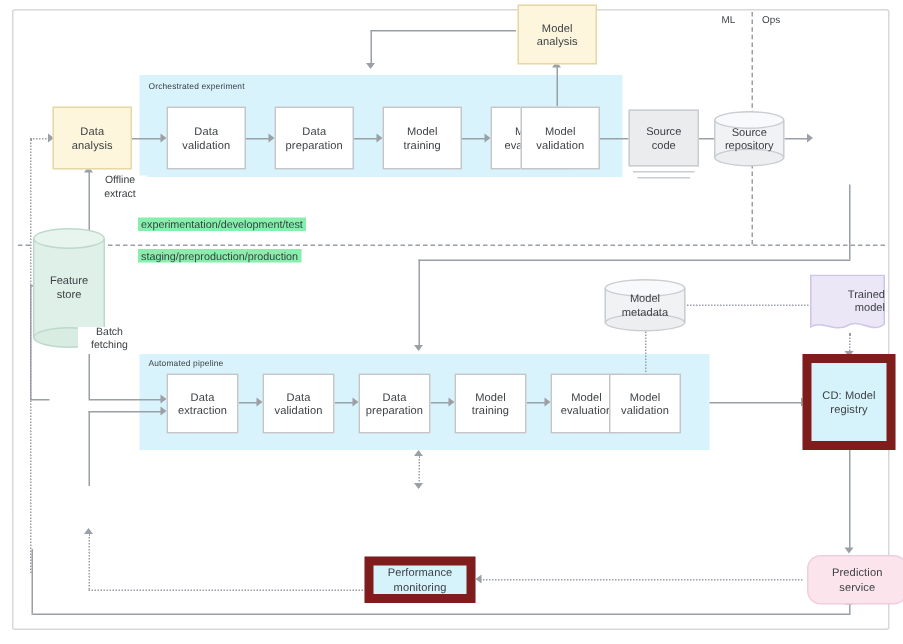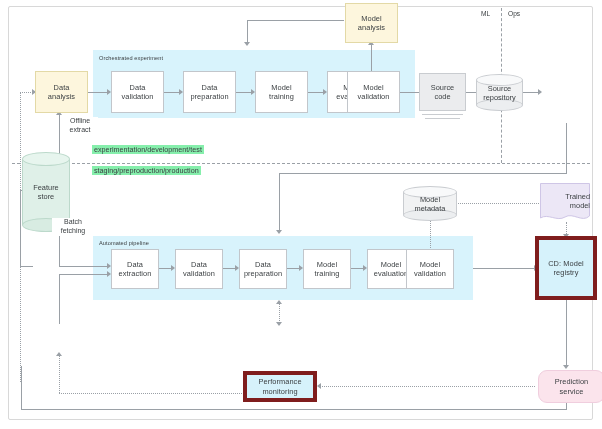--- a/index.html
+++ b/index.html
@@ -24,21 +24,21 @@
     display:flex;align-items:center;justify-content:center;
     text-align:center;
     color:#3c4043;
     font-size:7.4px;
     line-height:1.28;
     letter-spacing:.01em;
     z-index:6;
   }
   .box-white{background:#ffffff;border:1px solid #c2c6cb;}
   .box-yellow{background:#fdf6dd;border:1px solid #e3d9a6;}
-  .box-blue{background:#d6f2fb;border:4px solid #7f1d1d;}
+  .box-blue{background:#d6f2fb;border:6px solid #7f1d1d;}
   .pink-round{
     background:#fbe4ec;border:1px solid #f0cede;border-radius:9px;
   }
   
   .group{
     position:absolute;
     background:#d8f3fc;
     z-index:1;
     box-sizing:border-box;
   }

